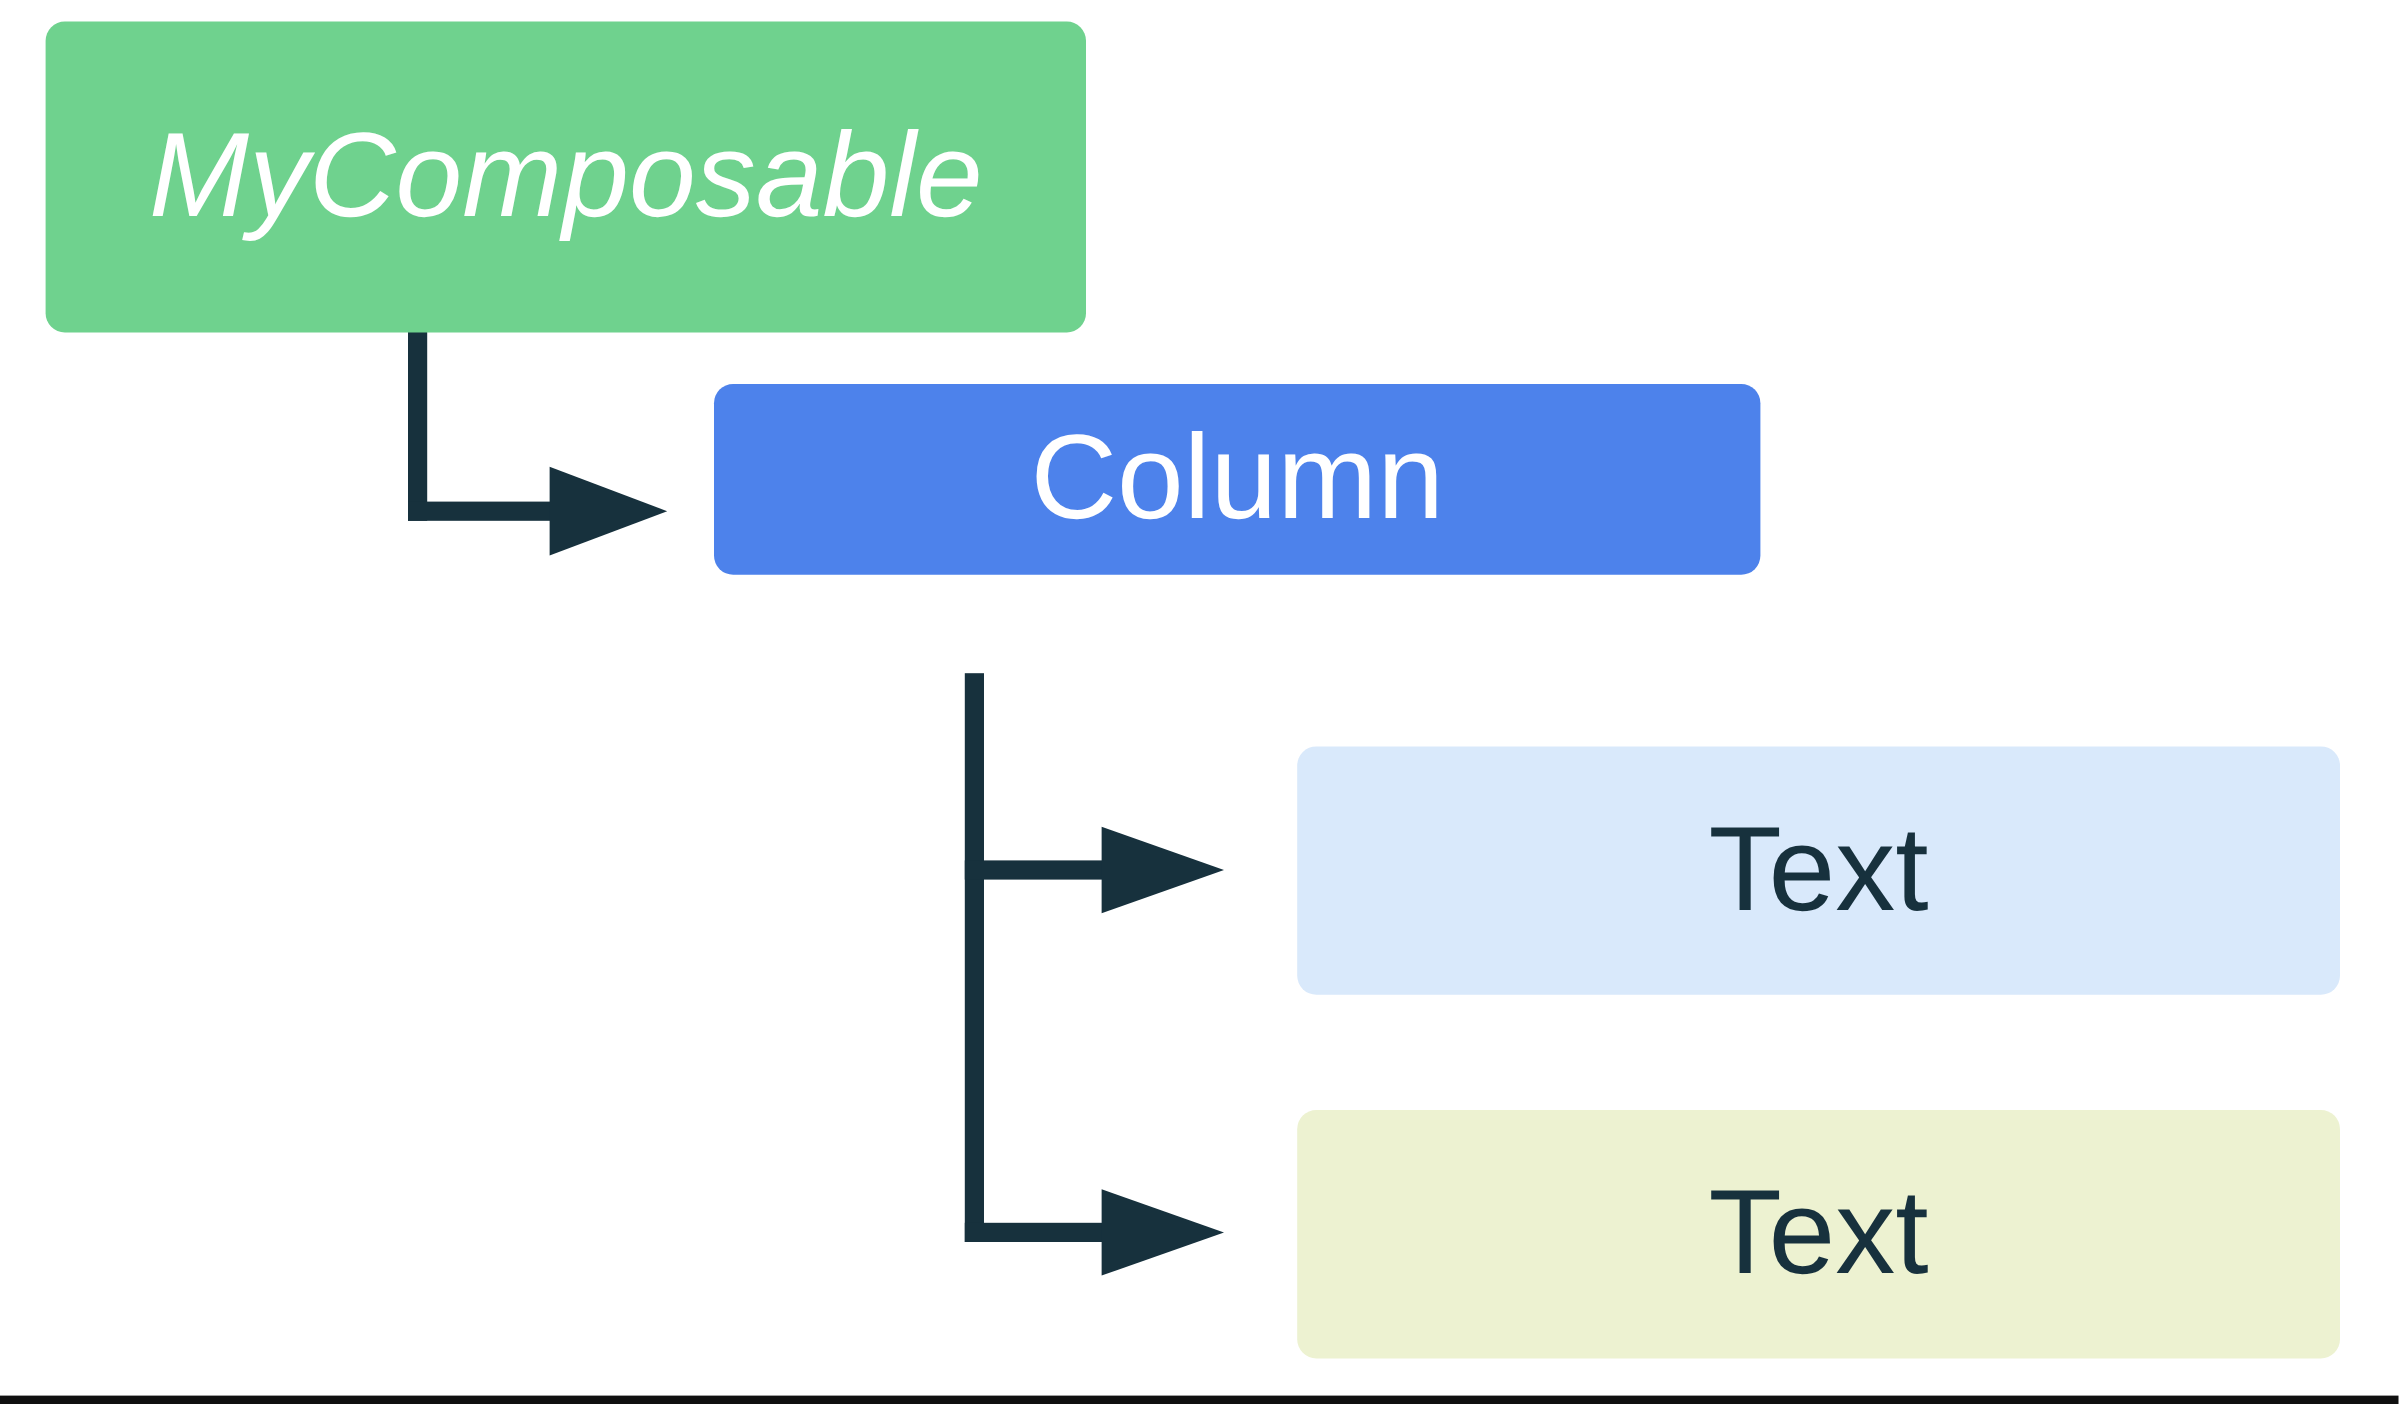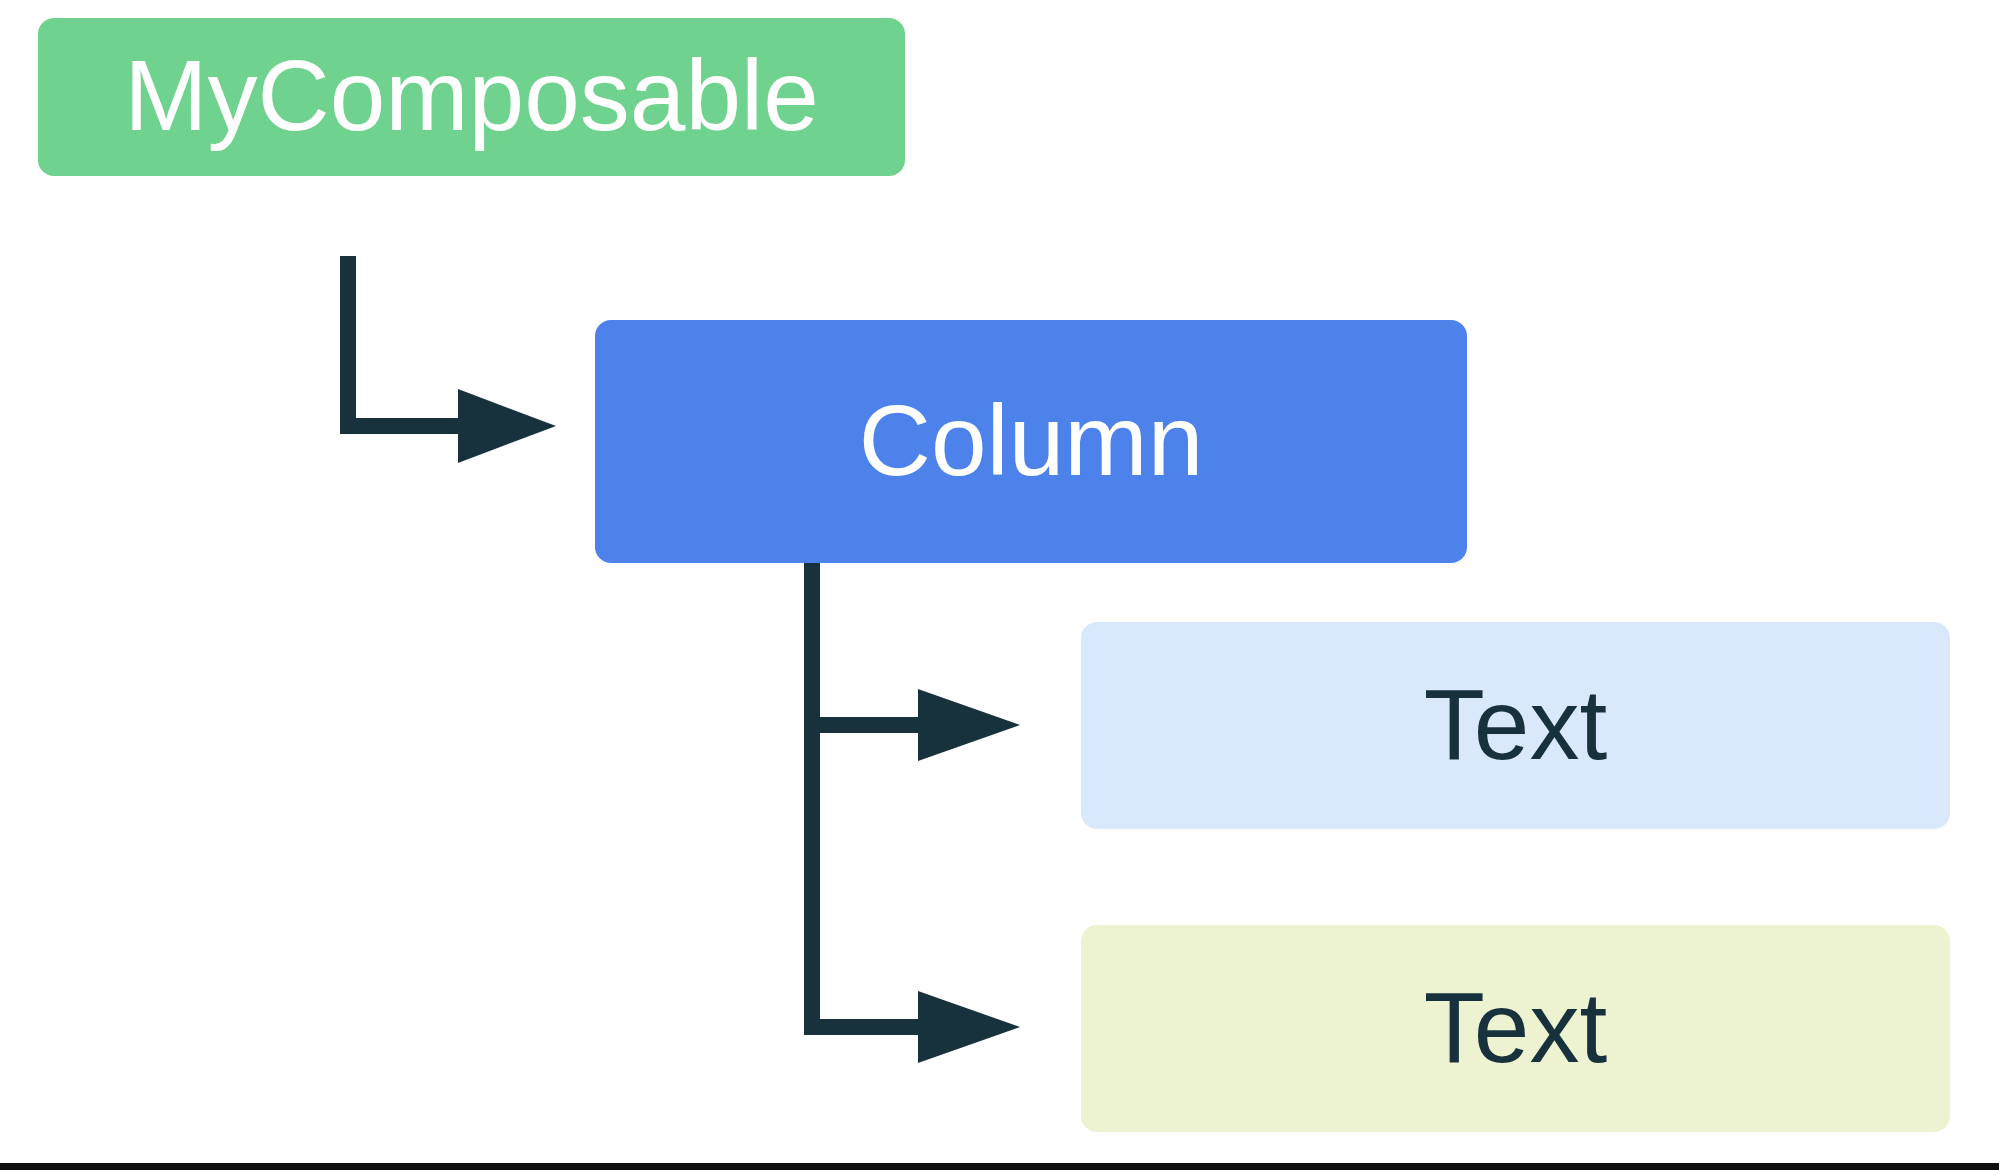--- a/index.html
+++ b/index.html
@@ -32,22 +32,22 @@
     box-sizing: border-box;
   }
   .node .label {
     font-size: 100px;
     font-weight: 400;
     line-height: 1;
     letter-spacing: 0px;
     white-space: nowrap;
     transform: translateY(-2px);
   }
-  #node-mycomposable { left: 38px;   top: 18px;  width: 867px; height: 158px; }
-  #node-column       { left: 595px;  top: 320px; width: 872px; height: 243px; }
+  #node-mycomposable { left: 38px;   top: 18px;  width: 867px; height: 259px; font-style: italic; }
+  #node-column       { left: 595px;  top: 320px; width: 872px; height: 159px; }
   #node-text-1       { left: 1081px; top: 622px; width: 869px; height: 207px; }
   #node-text-2       { left: 1081px; top: 925px; width: 869px; height: 207px; }
 
   .bottom-border {
     position: absolute;
     left: 0;
     bottom: 0;
     width: 1999px;
     height: 7px;
   }

